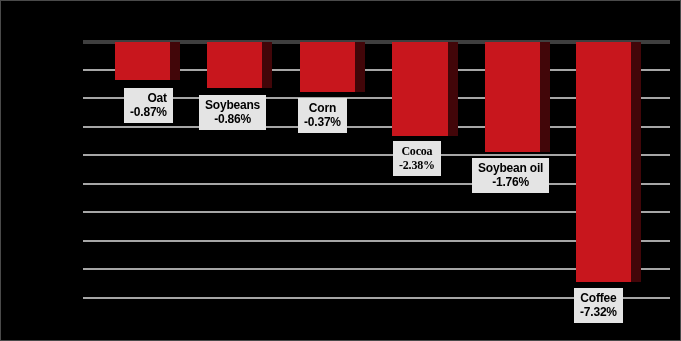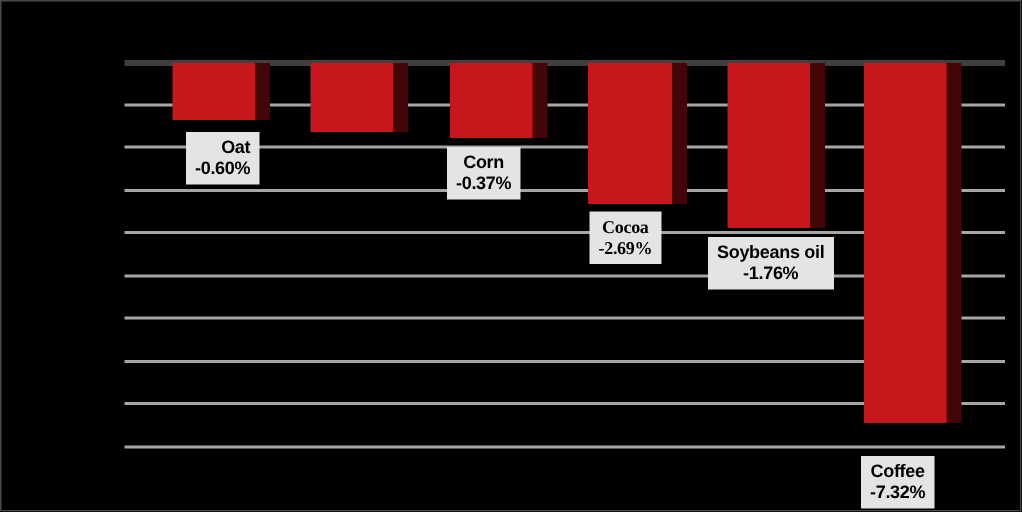--- a/index.html
+++ b/index.html
@@ -113,32 +113,36 @@
       <div class="bar-shadow"></div>
       <div class="bar-fill"></div>
     </div>
     <div class="bar-group" style="left:575px; width:55px; height:240px;">
       <div class="bar-shadow"></div>
       <div class="bar-fill"></div>
     </div>
 
     <div class="bar-label" style="left:123px; top:87px;text-align:right;">
       <span class="lab-name">Oat</span>
-      <span class="lab-val">-0.60%</span>
+      <span class="lab-val">-0.87%</span>
+    </div>
+    <div class="bar-label" style="left:198px; top:94px;">
+      <span class="lab-name">Soybeans</span>
+      <span class="lab-val">-0.86%</span>
     </div>
     <div class="bar-label" style="left:297px; top:97px;">
       <span class="lab-name">Corn</span>
       <span class="lab-val">-0.37%</span>
     </div>
     <div class="bar-label" style="left:392px; top:140px;font-family:Liberation Serif, serif;">
       <span class="lab-name">Cocoa</span>
-      <span class="lab-val">-2.69%</span>
+      <span class="lab-val">-2.38%</span>
     </div>
     <div class="bar-label" style="left:471px; top:157px;">
-      <span class="lab-name">Soybeans oil</span>
+      <span class="lab-name">Soybean oil</span>
       <span class="lab-val">-1.76%</span>
     </div>
-    <div class="bar-label" style="left:573px; top:287px;margin-top:16px;">
+    <div class="bar-label" style="left:573px; top:287px;">
       <span class="lab-name">Coffee</span>
       <span class="lab-val">-7.32%</span>
     </div>
   </div>
 </div>
 
 </body></html>

